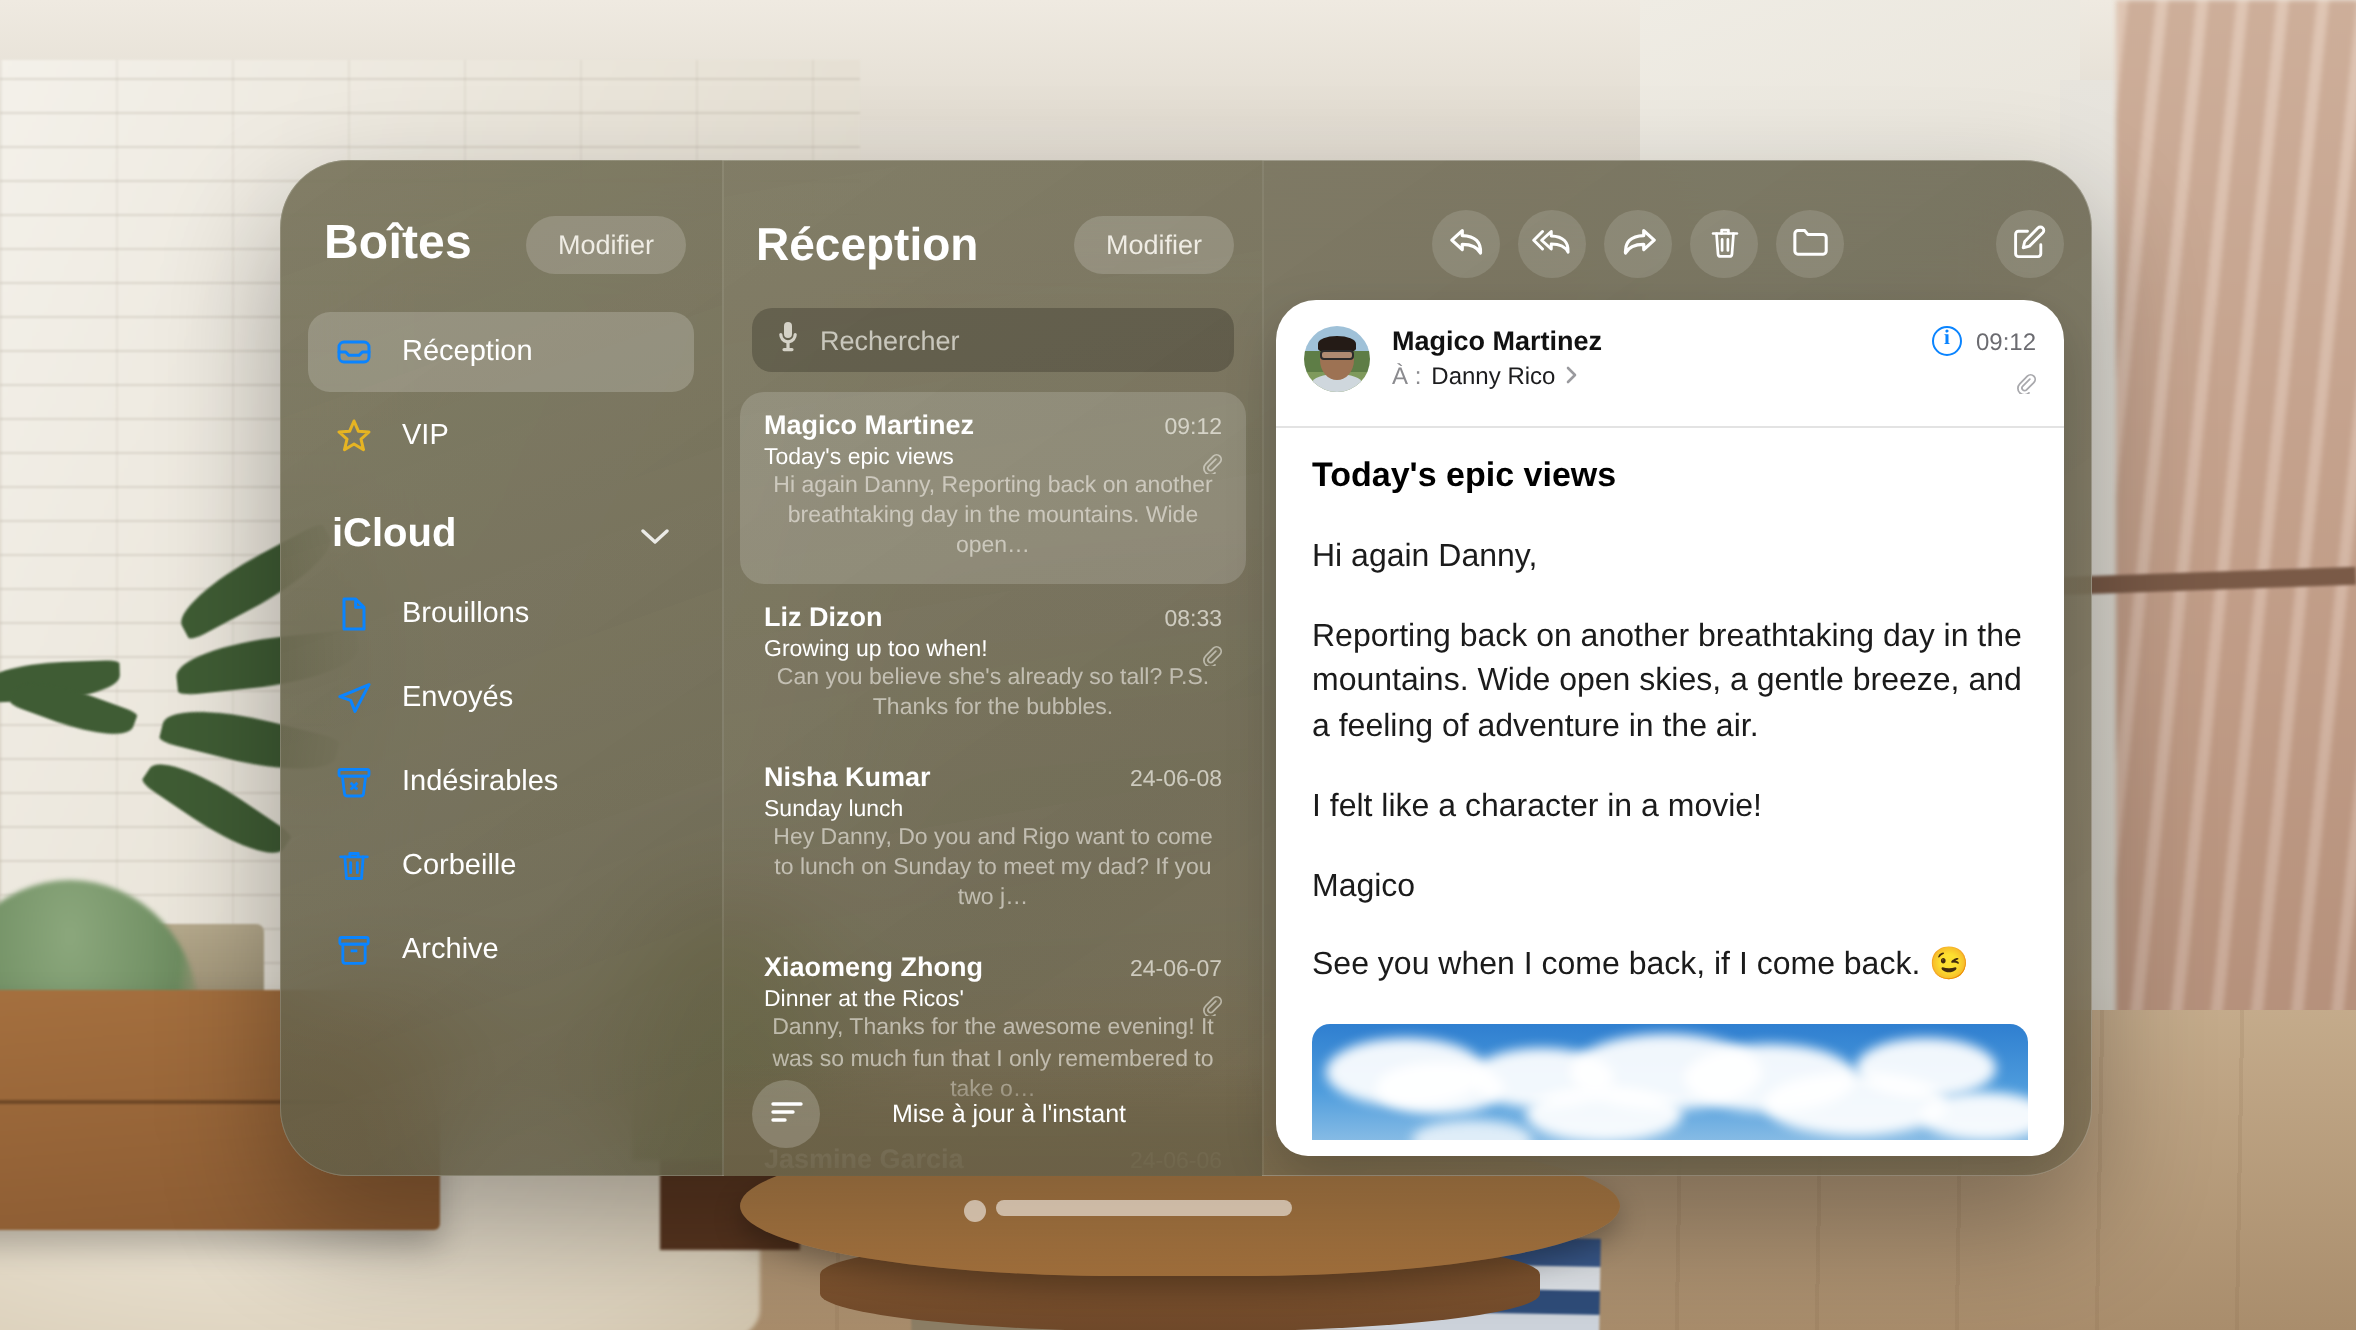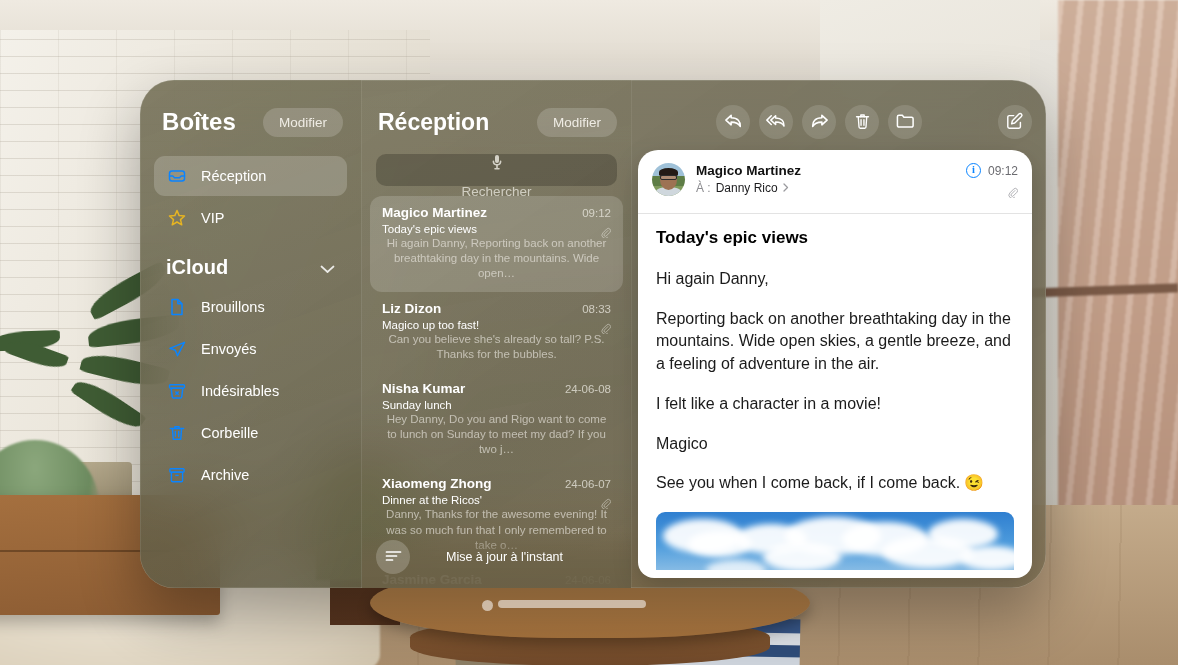--- a/index.html
+++ b/index.html
@@ -169,21 +169,20 @@
     border-right: .5px solid rgba(255,255,255,.07);
     overflow: hidden;
   }
   .ml-head { display:flex; align-items:center; justify-content:space-between; padding: 0 6px 0 8px; height: 40px; }
   .ml-title { color:#fff; font-size: 23px; font-weight: 700; }
   .search {
     margin: 12px 6px 0 6px; height: 32px; border-radius: 10px;
     background: rgba(40,38,28,.30);
     display:flex; align-items:center; gap: 10px; padding: 0 12px;
     cursor: text;
-    flex-direction: column;
   }
   .search .ph { color: rgba(240,238,230,.72); font-size: 13.5px; }
   .rows { margin-top: 10px; }
   .row { padding: 9px 12px 10px 12px; border-radius: 12px; cursor: pointer; position: relative; }
   .row.selected { background: rgba(255,255,255,.16); }
   .row .r1 { display:flex; align-items:baseline; justify-content:space-between; }
   .row .sender { color:#fff; font-size: 13.5px; font-weight: 700; }
   .row .time { color: rgba(240,238,230,.72); font-size: 11.5px; }
   .row .subject { color:#fff; font-size: 11.5px; margin-top: 3px; padding-right: 14px; }
   .row .preview {
@@ -459,21 +458,21 @@
               <path d="M11.5 5.2 6.4 10.3a1.9 1.9 0 1 0 2.7 2.7l5.3-5.3a3.3 3.3 0 0 0-4.7-4.7L4.2 8.6a4.7 4.7 0 0 0 6.7 6.6"></path>
             </svg>
         </span>
       </div>
 
       <div class="row">
         <div class="r1">
           <span class="sender">Liz Dizon</span>
           <span class="time">08:33</span>
         </div>
-        <div class="subject">Magico up too fast!</div>
+        <div class="subject">Growing up too when!</div>
         <div class="preview">Can you believe she's already so tall? P.S. Thanks for the bubbles.</div>
         <span class="clip">
           <svg viewBox="0 0 16 16" fill="none" stroke="#f2f0e8" stroke-width="1.3" stroke-linecap="round">
               <path d="M11.5 5.2 6.4 10.3a1.9 1.9 0 1 0 2.7 2.7l5.3-5.3a3.3 3.3 0 0 0-4.7-4.7L4.2 8.6a4.7 4.7 0 0 0 6.7 6.6"></path>
             </svg>
         </span>
       </div>
 
       <div class="row">
         <div class="r1">

